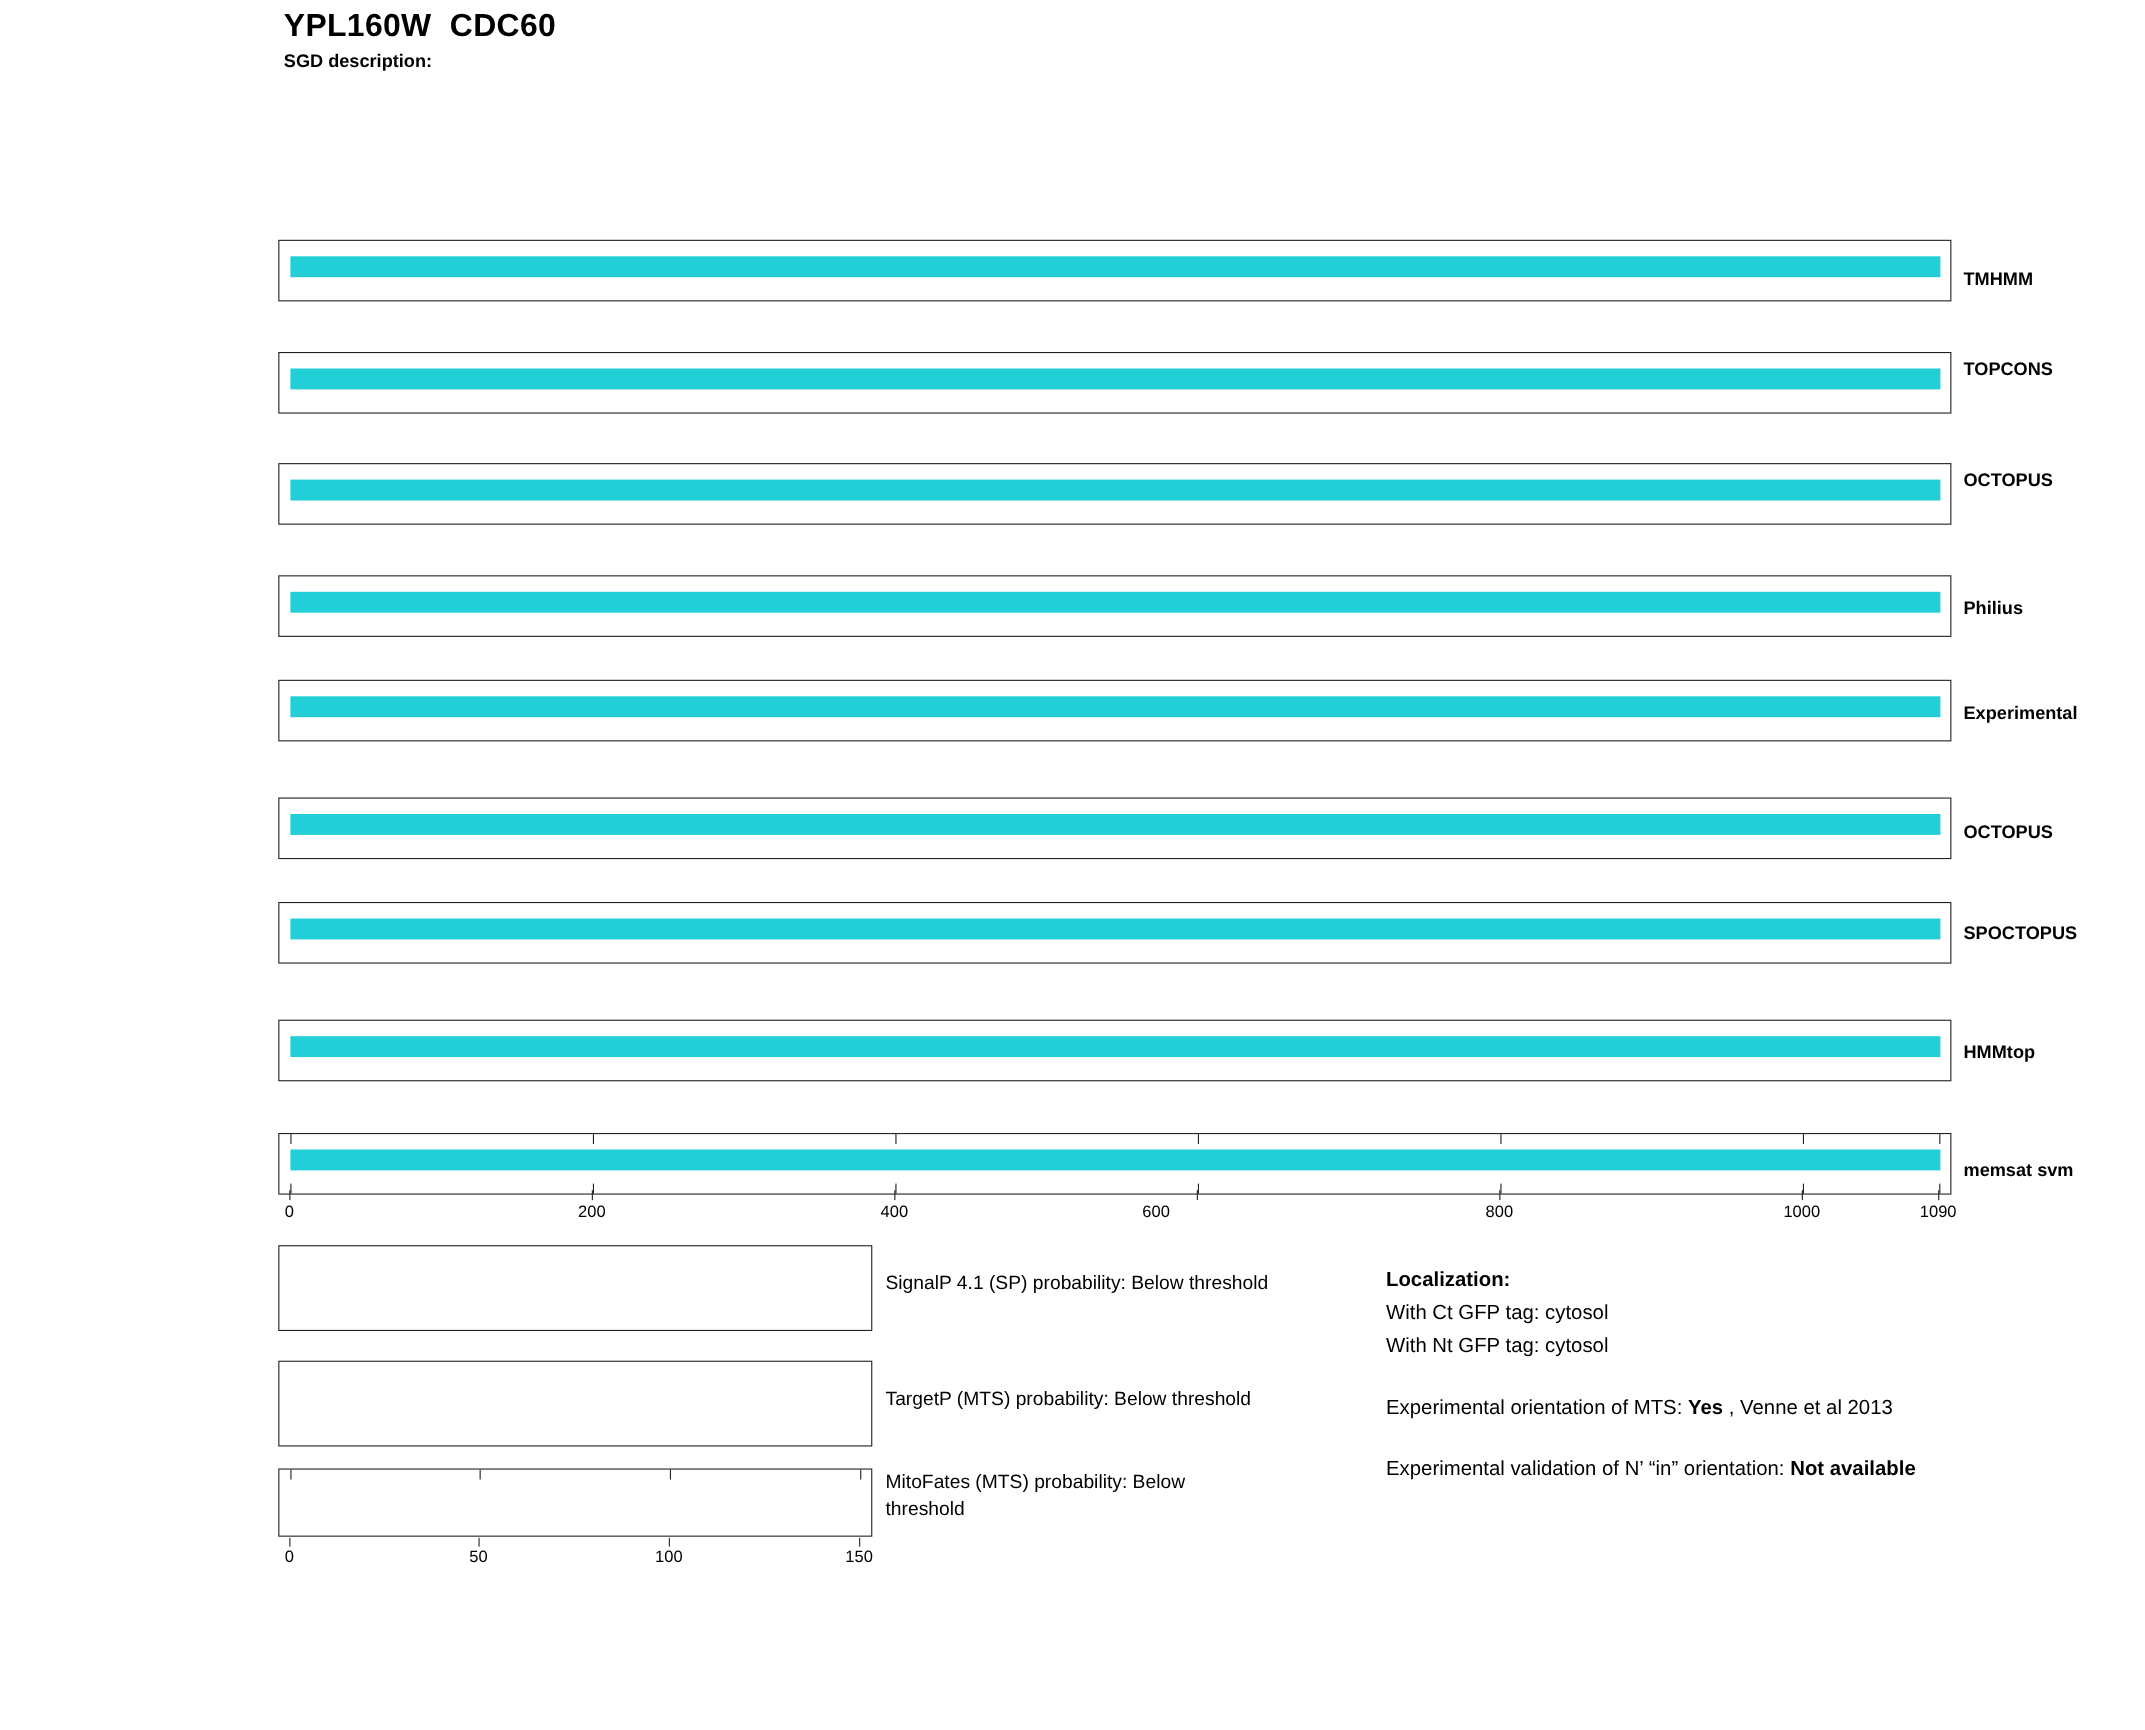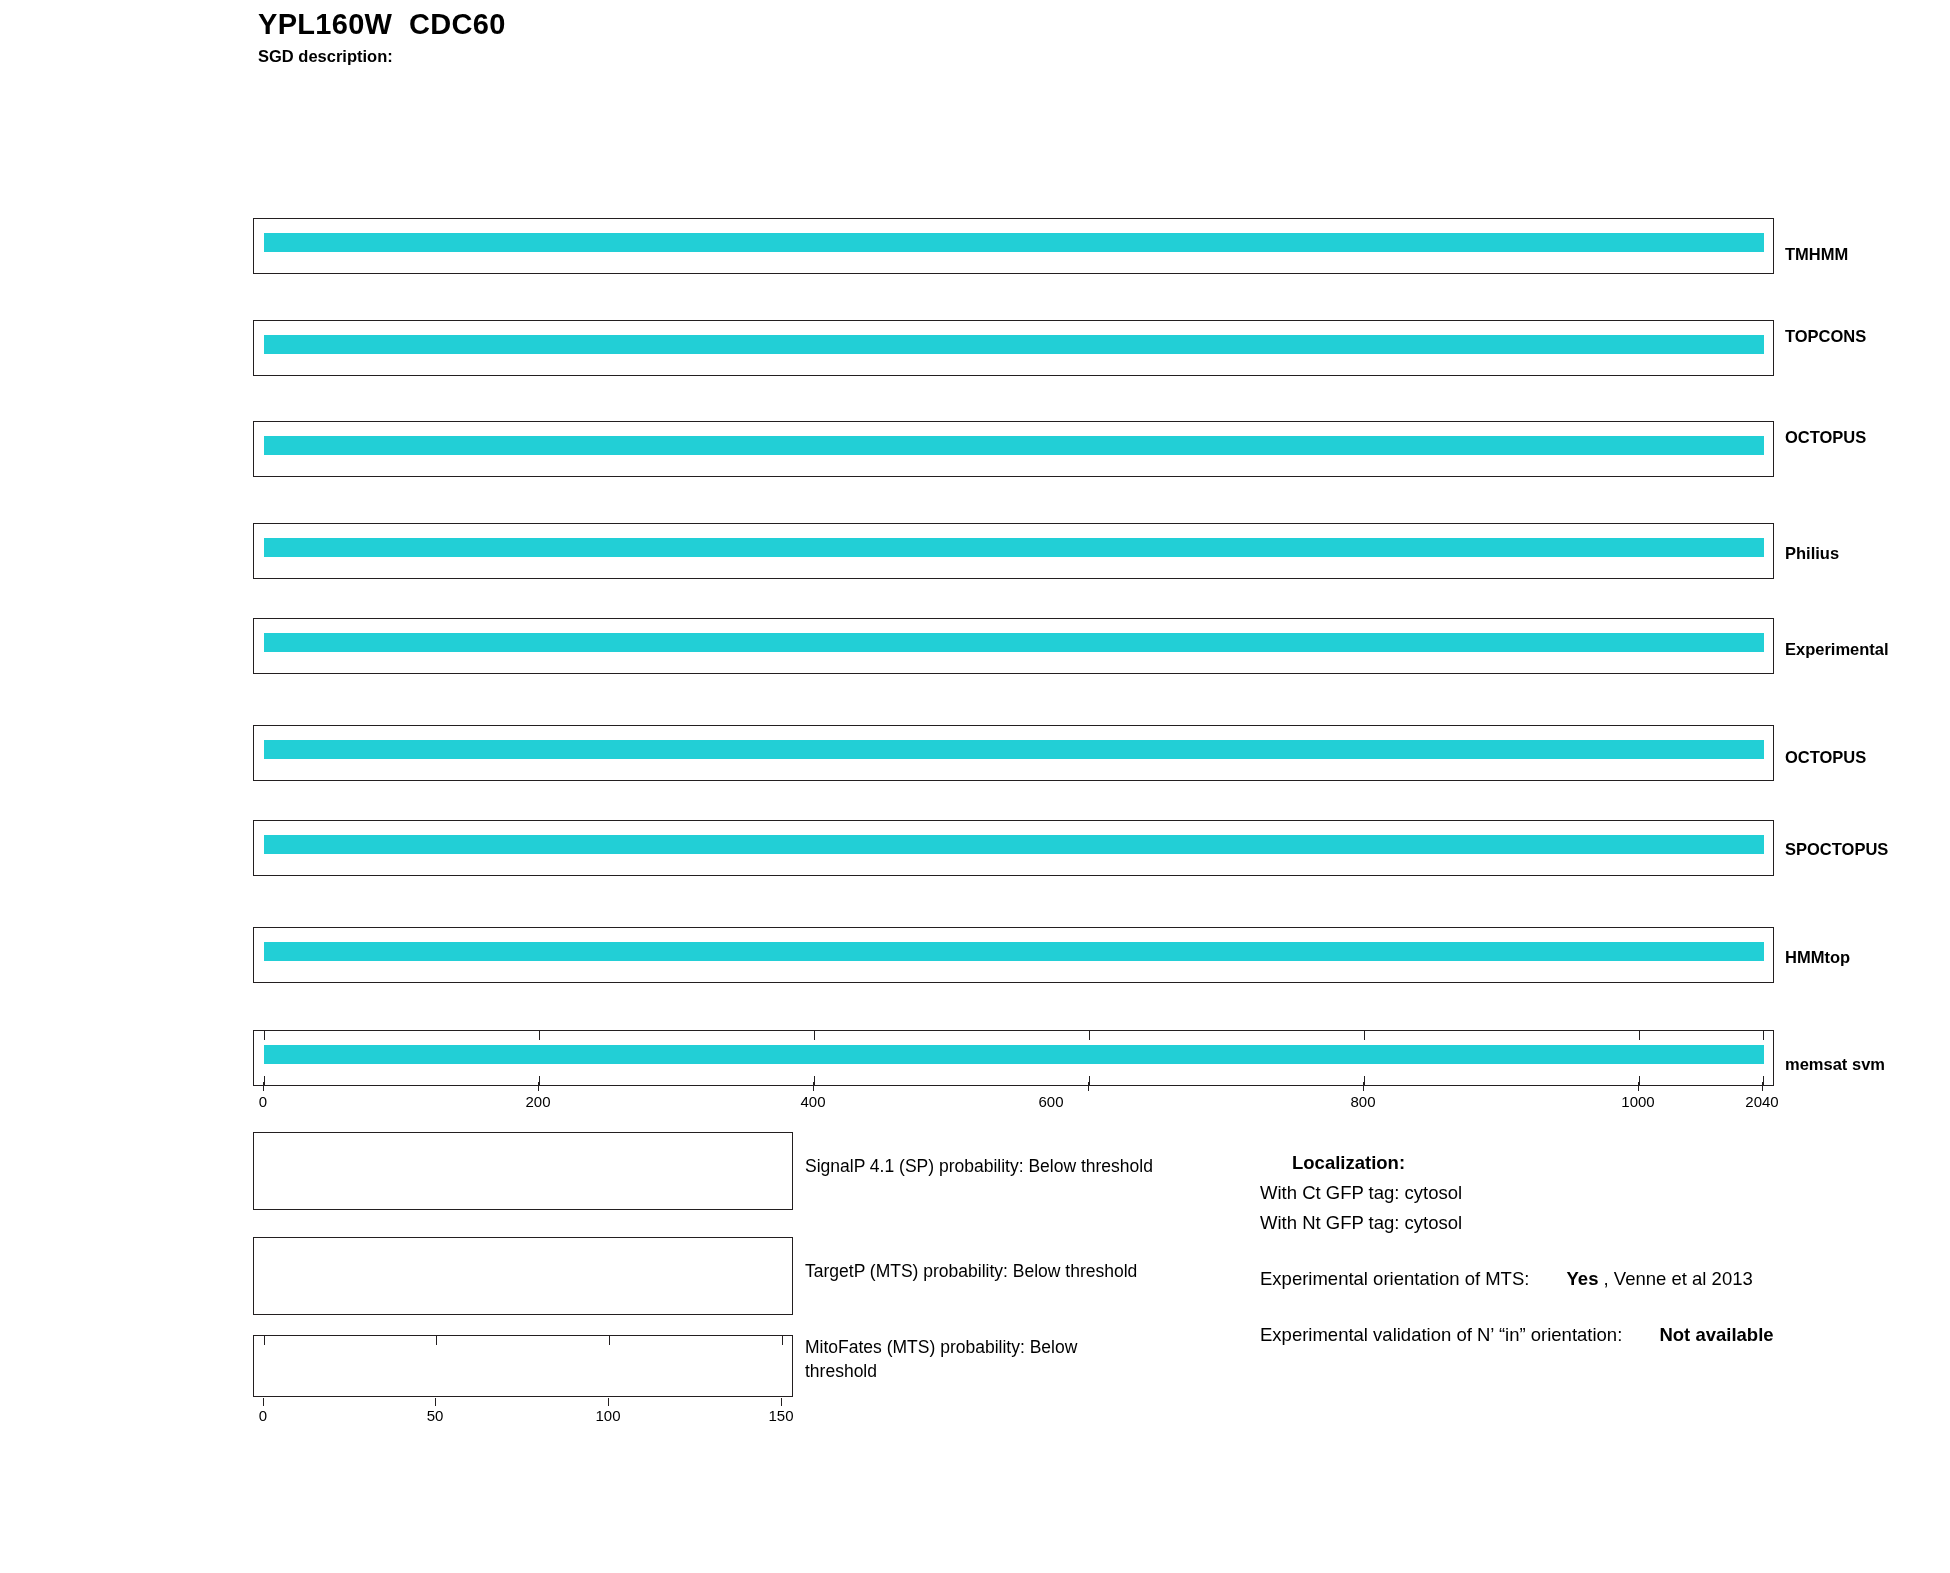--- a/index.html
+++ b/index.html
@@ -162,21 +162,21 @@
 
   
   .info {
     position: absolute;
     left: 1260px;
     top: 1148px;
     width: 660px;
     font-size: 18.5px;
     line-height: 1.62;
   }
-  .info .b { font-weight: bold; margin-left: 32px; }
+  .info .b { font-weight: bold; }
   .info .row { margin-bottom: 0; }
   .info .gap { height: 26px; }
   .info .para { margin-bottom: 0; }
 </style>
 </head>
 <body>
 
 <div class="page">
 
   <div class="header">
@@ -257,21 +257,21 @@
     <div class="tick" style="left:835px"></div>
     <div class="tick-label" style="left:798px">600</div>
 
     <div class="tick" style="left:1110px"></div>
     <div class="tick-label" style="left:1110px">800</div>
 
     <div class="tick" style="left:1385px"></div>
     <div class="tick-label" style="left:1385px">1000</div>
 
     <div class="tick" style="left:1509px"></div>
-    <div class="tick-label" style="left:1509px">2040</div>
+    <div class="tick-label" style="left:1509px">1090</div>
   </div>
 
   <div class="probbox" style="top:1132px;height:78px"></div>
   <div class="probtext" style="top:1155px">SignalP 4.1 (SP) probability: Below threshold</div>
 
   <div class="probbox" style="top:1237px;height:78px"></div>
   <div class="probtext" style="top:1260px">TargetP (MTS) probability: Below threshold</div>
 
   <div class="probbox" style="top:1335px;height:62px">
     <div class="inner-tick" style="left:10px;top:0"></div>

